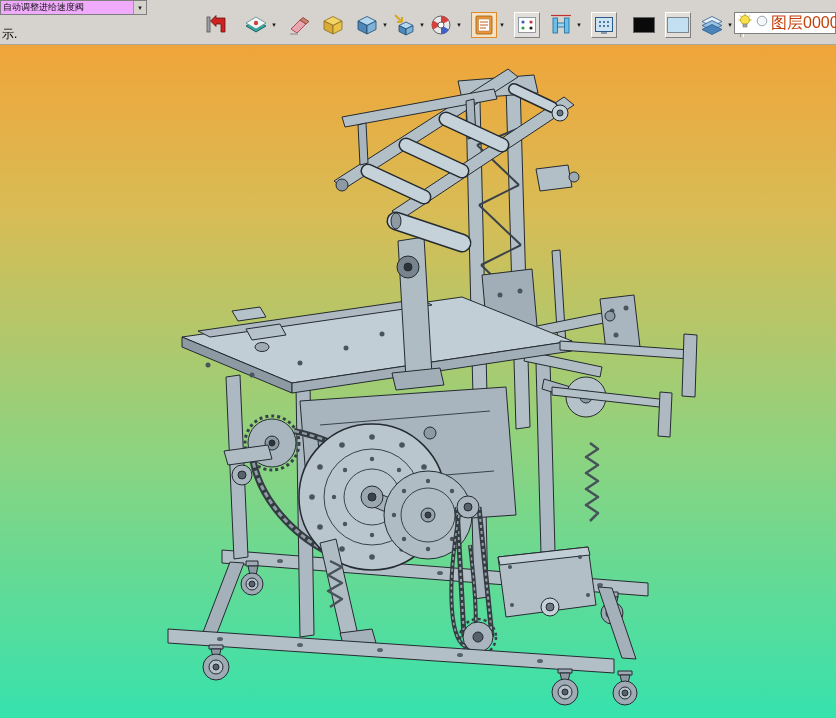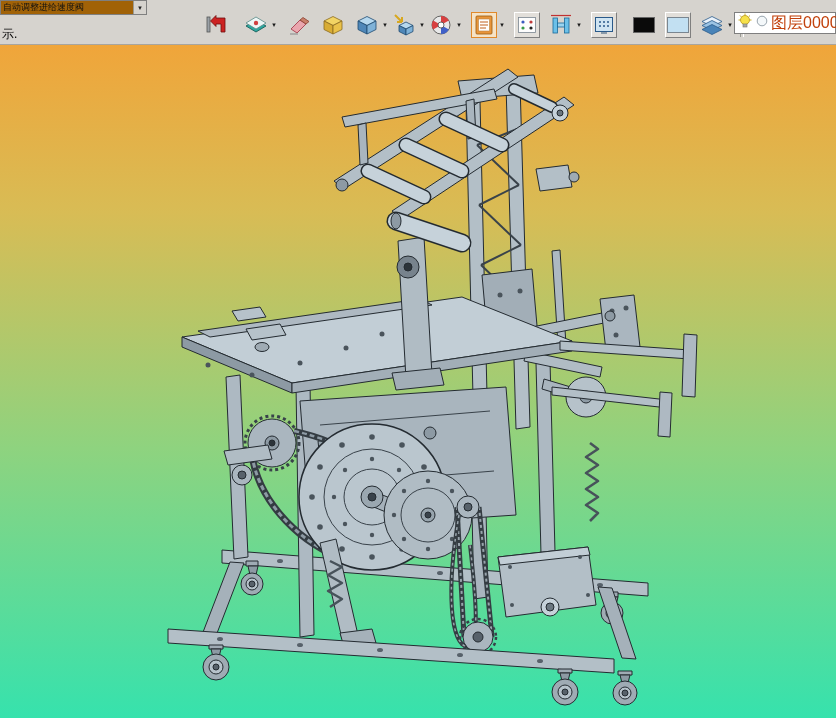--- a/index.html
+++ b/index.html
@@ -1,20 +1,20 @@
 <!DOCTYPE html>
 <html><head>
 <meta charset="utf-8">
 <style>
   html,body{margin:0;padding:0;background:#d6d3ce;font-family:"Liberation Sans",sans-serif;}
   .app{position:relative;width:836px;height:718px;overflow:hidden;}
 
   
   .topbar{position:absolute;left:0;top:0;width:836px;height:45px;background:#d6d3ce;border-bottom:1px solid #a8a59e;box-sizing:border-box;}
-  .prompt-tab{position:absolute;left:0;top:0;width:147px;height:15px;background:#a16207;border:1px solid #7f7f7f;box-sizing:border-box;display:flex;align-items:center;font-size:9px;color:#111;padding-left:2px;white-space:nowrap;overflow:hidden;}
+  .prompt-tab{position:absolute;left:0;top:0;width:147px;height:15px;background:#f0abfc;border:1px solid #7f7f7f;box-sizing:border-box;display:flex;align-items:center;font-size:9px;color:#111;padding-left:2px;white-space:nowrap;overflow:hidden;}
   .prompt-tab .arrow-box{margin-left:auto;width:12px;height:13px;background:#d6d3ce;border-left:1px solid #9a9a93;display:flex;align-items:center;justify-content:center;font-size:6px;color:#222;}
   .hint{position:absolute;left:2px;top:26px;font-size:12px;color:#000;}
 
   
   .toolbar{position:absolute;left:202px;top:11px;height:28px;display:flex;align-items:center;}
   .tb-btn{width:26px;height:26px;display:flex;align-items:center;justify-content:center;background:transparent;border:1px solid transparent;padding:0;margin:0 1px;box-sizing:border-box;cursor:default;}
   .tb-btn svg{display:block;}
   .tb-btn.raised{background:#e2dfda;border-top:1px solid #ffffff;border-left:1px solid #ffffff;border-right:1px solid #7f7f7f;border-bottom:1px solid #7f7f7f;}
   .tb-btn.selected{background:#f6e3c6;border:1px solid #e0892a;}
   .dd{font-size:7px;color:#1a1a1a;width:8px;text-align:center;margin-right:1px;}

